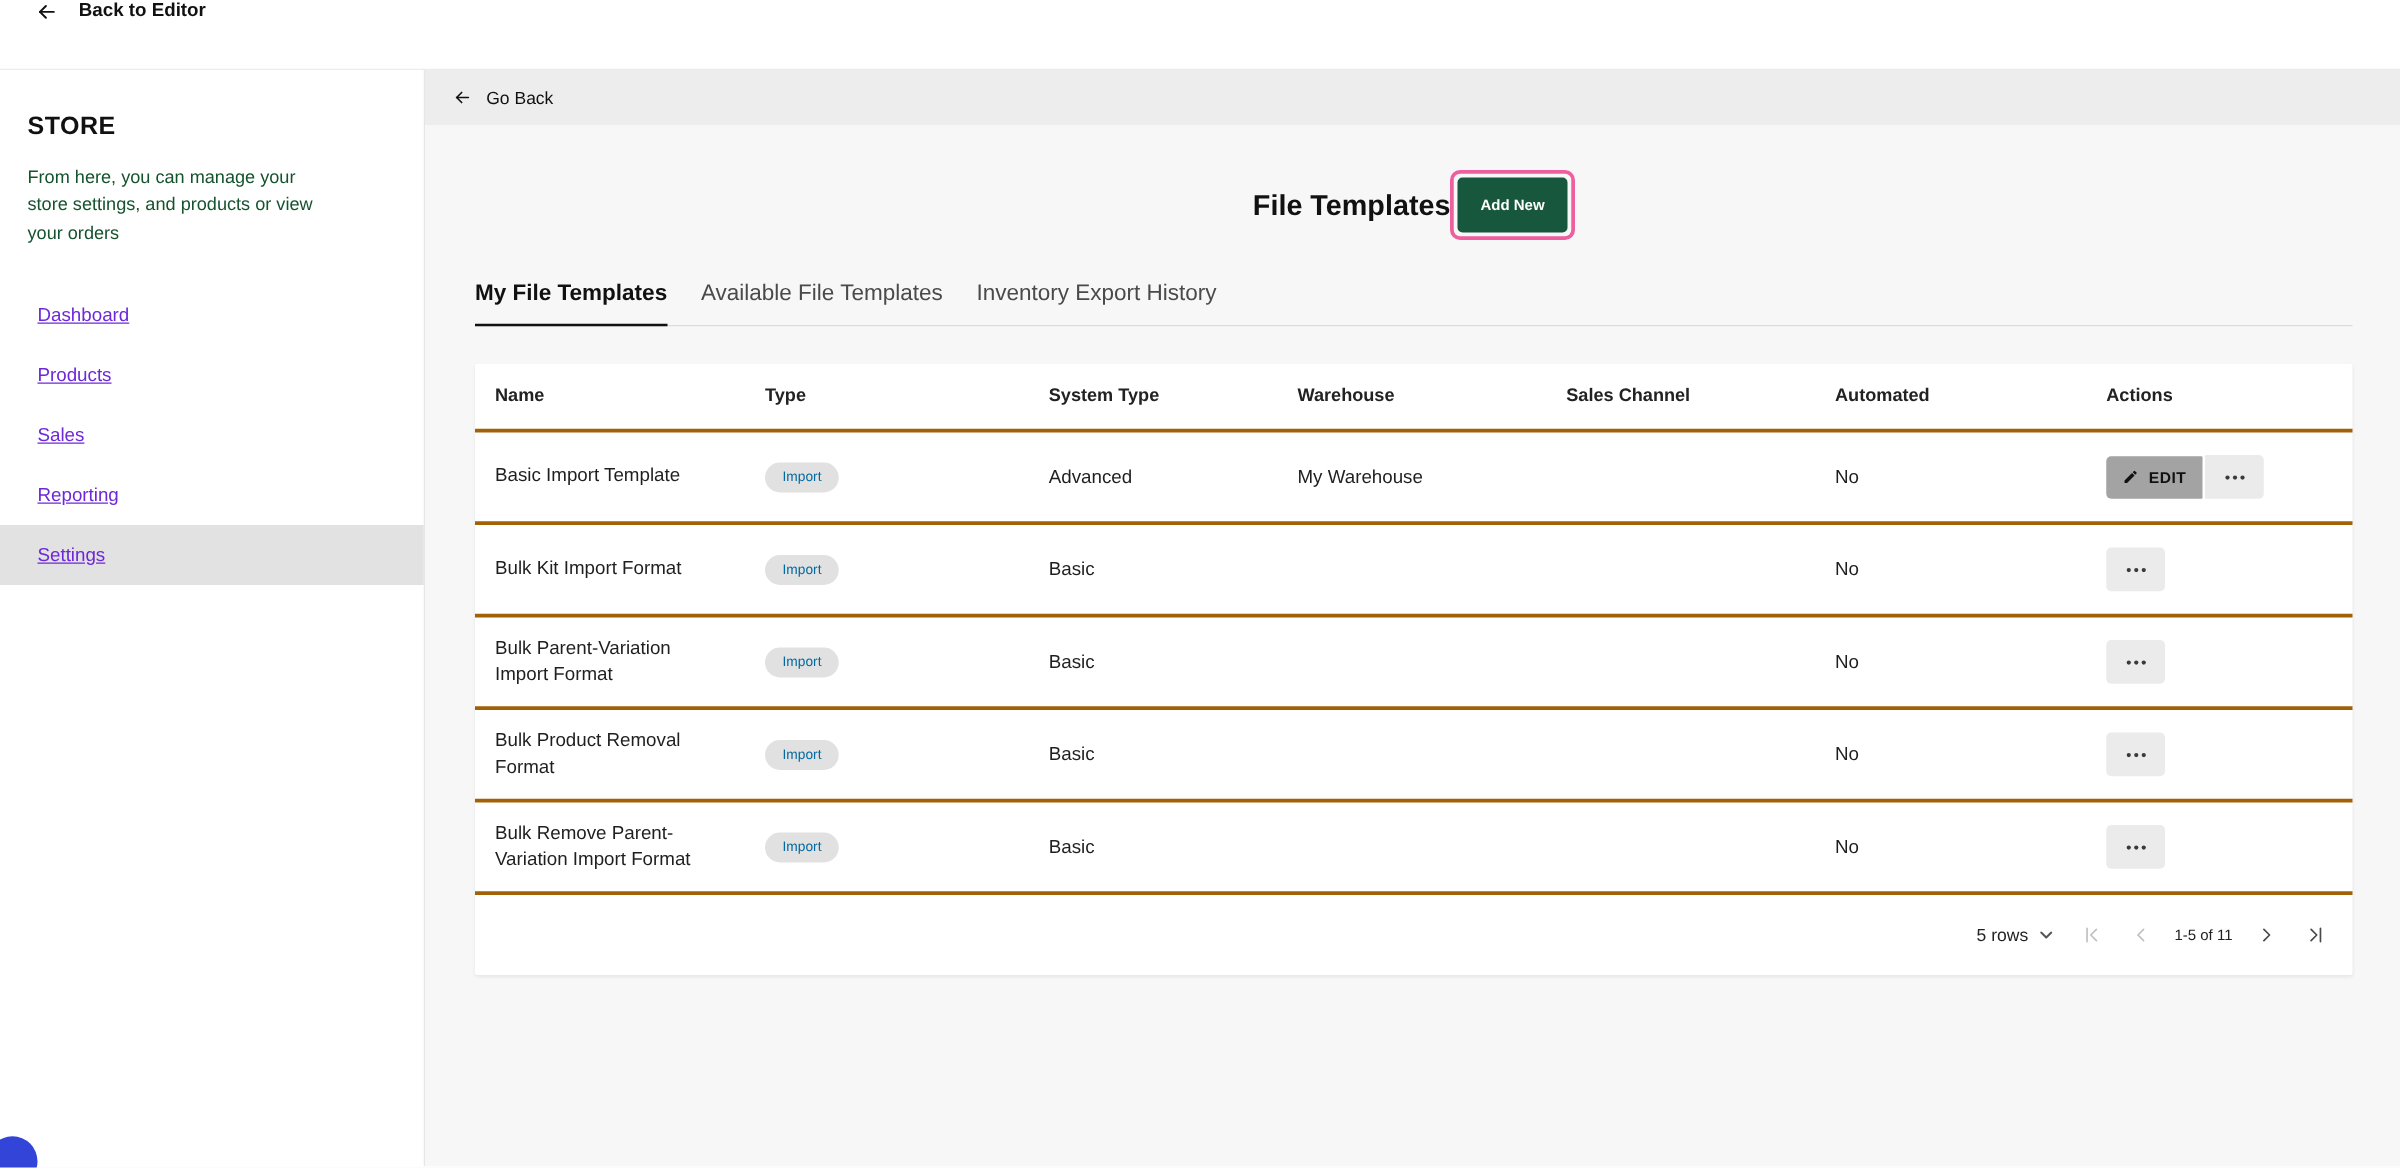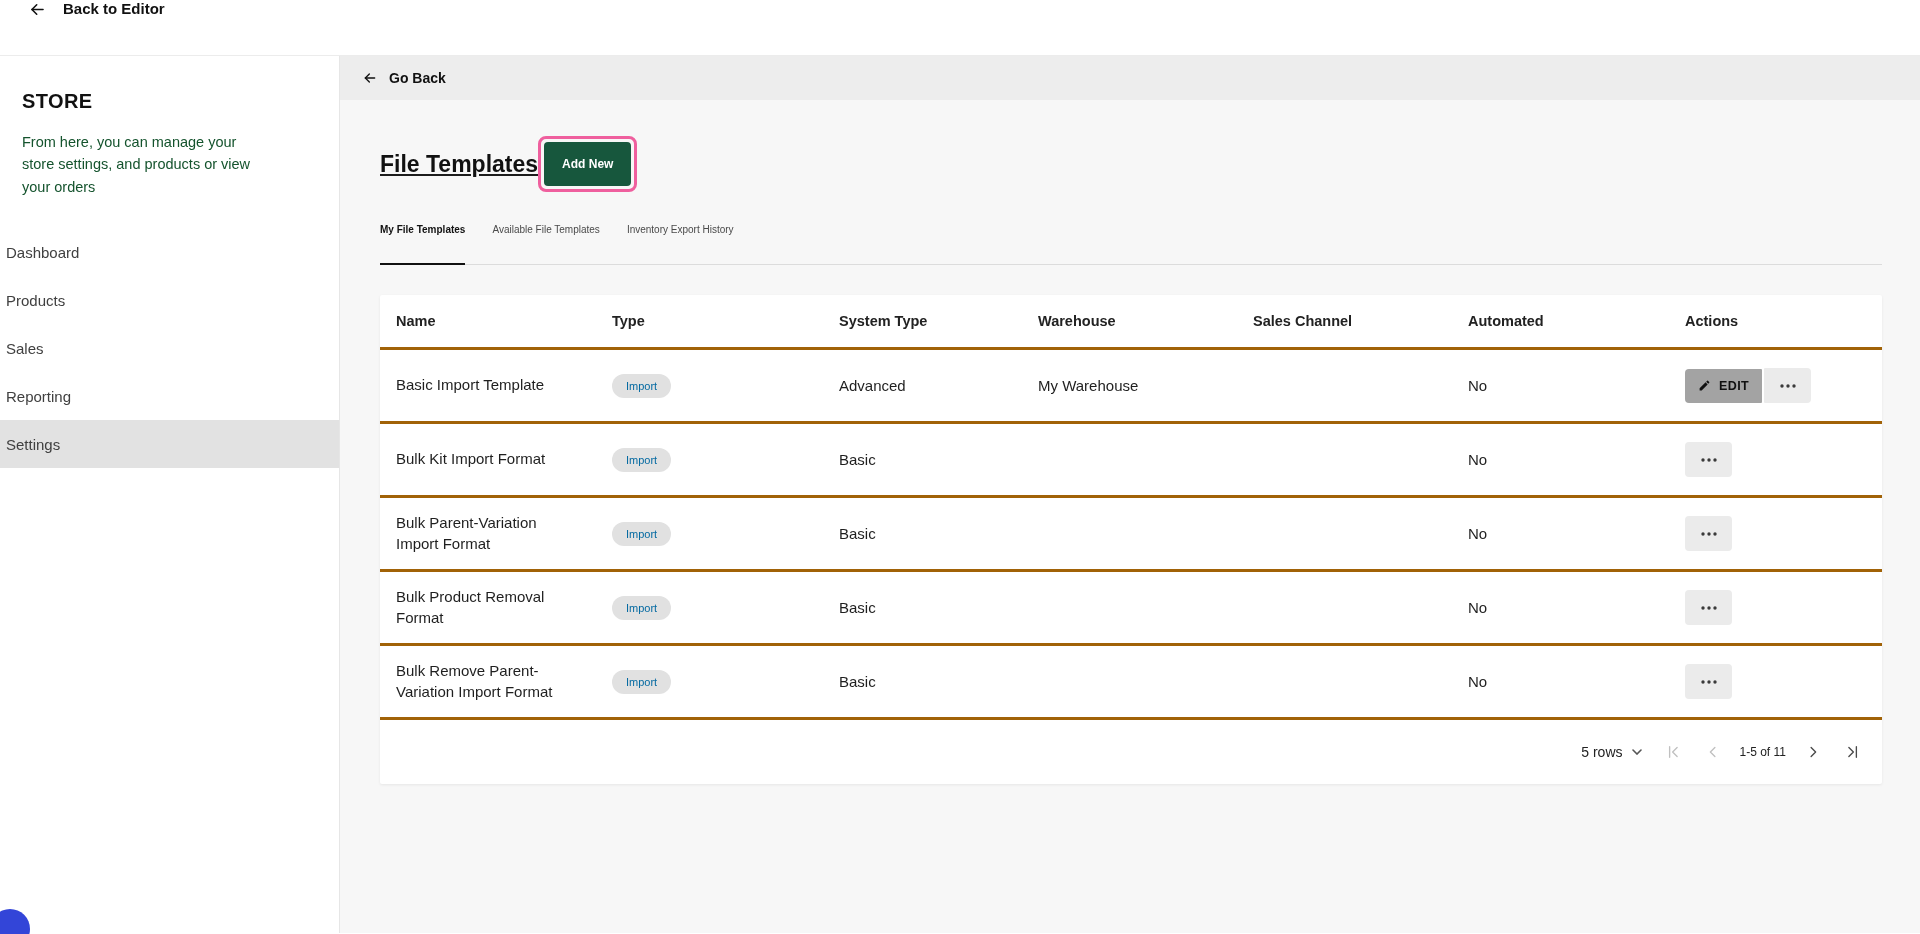--- a/index.html
+++ b/index.html
@@ -28,52 +28,52 @@
   .sidebar-title{
     font-size:20px;font-weight:bold;letter-spacing:.4px;color:#111;
     padding:0 22px;margin:0 0 18px 0;
   }
   .sidebar-desc{
     font-size:14.5px;line-height:1.55;color:#14532d;
     padding:0 30px 0 22px;margin:0 0 30px 0;max-width:300px;
   }
   .nav-item{
     height:48px;display:flex;align-items:center;
-    padding-left:6px;font-size:15px;color:#404040;cursor:pointer;
+    padding-left:30px;font-size:15px;color:#6d28d9;cursor:pointer;text-decoration:underline;
   }
   .nav-item.active{background:#e2e2e2;}
   .chat-corner{
     position:absolute;left:-10px;bottom:-16px;width:40px;height:40px;
     border-radius:50%;background:#3345d8;
   }
   
   .main{flex:1;background:#f7f7f7;min-width:0;}
   .goback-bar{
     height:44px;background:#ededed;display:flex;align-items:center;
     gap:11px;padding-left:22px;
   }
-  .goback-label{font-size:14px;font-weight:bold;color:#111;}
+  .goback-label{font-size:14px;font-weight:normal;color:#111;}
   .content{padding:36px 38px 0 40px;}
-  .content-header{display:flex;justify-content:flex-start;align-items:center;text-decoration:underline;}
+  .content-header{display:flex;justify-content:center;align-items:center;}
   .page-title{font-size:23px;font-weight:bold;color:#111;margin:0;}
   .annotation-box{
     border:3px solid var(--annotation-pink);
     border-radius:8px;padding:3px;
   }
   .add-new-btn{
     background:var(--accent-green);color:#fff;border:none;border-radius:4px;
     font-family:inherit;font-size:12px;font-weight:bold;
     padding:15px 18px;cursor:pointer;
   }
   
   .tabs{
     margin-top:32px;display:flex;gap:27px;border-bottom:1px solid #dcdcdc;
   }
   .tab{
-    padding-bottom:28px;font-size:10px;color:#4a4a4a;cursor:pointer;
+    padding-bottom:14px;font-size:18px;color:#4a4a4a;cursor:pointer;
     border-bottom:2px solid transparent;margin-bottom:-1px;
   }
   .tab.active{color:#111;font-weight:bold;border-bottom-color:#111;}
   
   .table-card{
     margin-top:30px;background:#fff;border-radius:2px;
     box-shadow:0 1px 3px rgba(0,0,0,.07);
   }
   .trow{
     display:grid;

